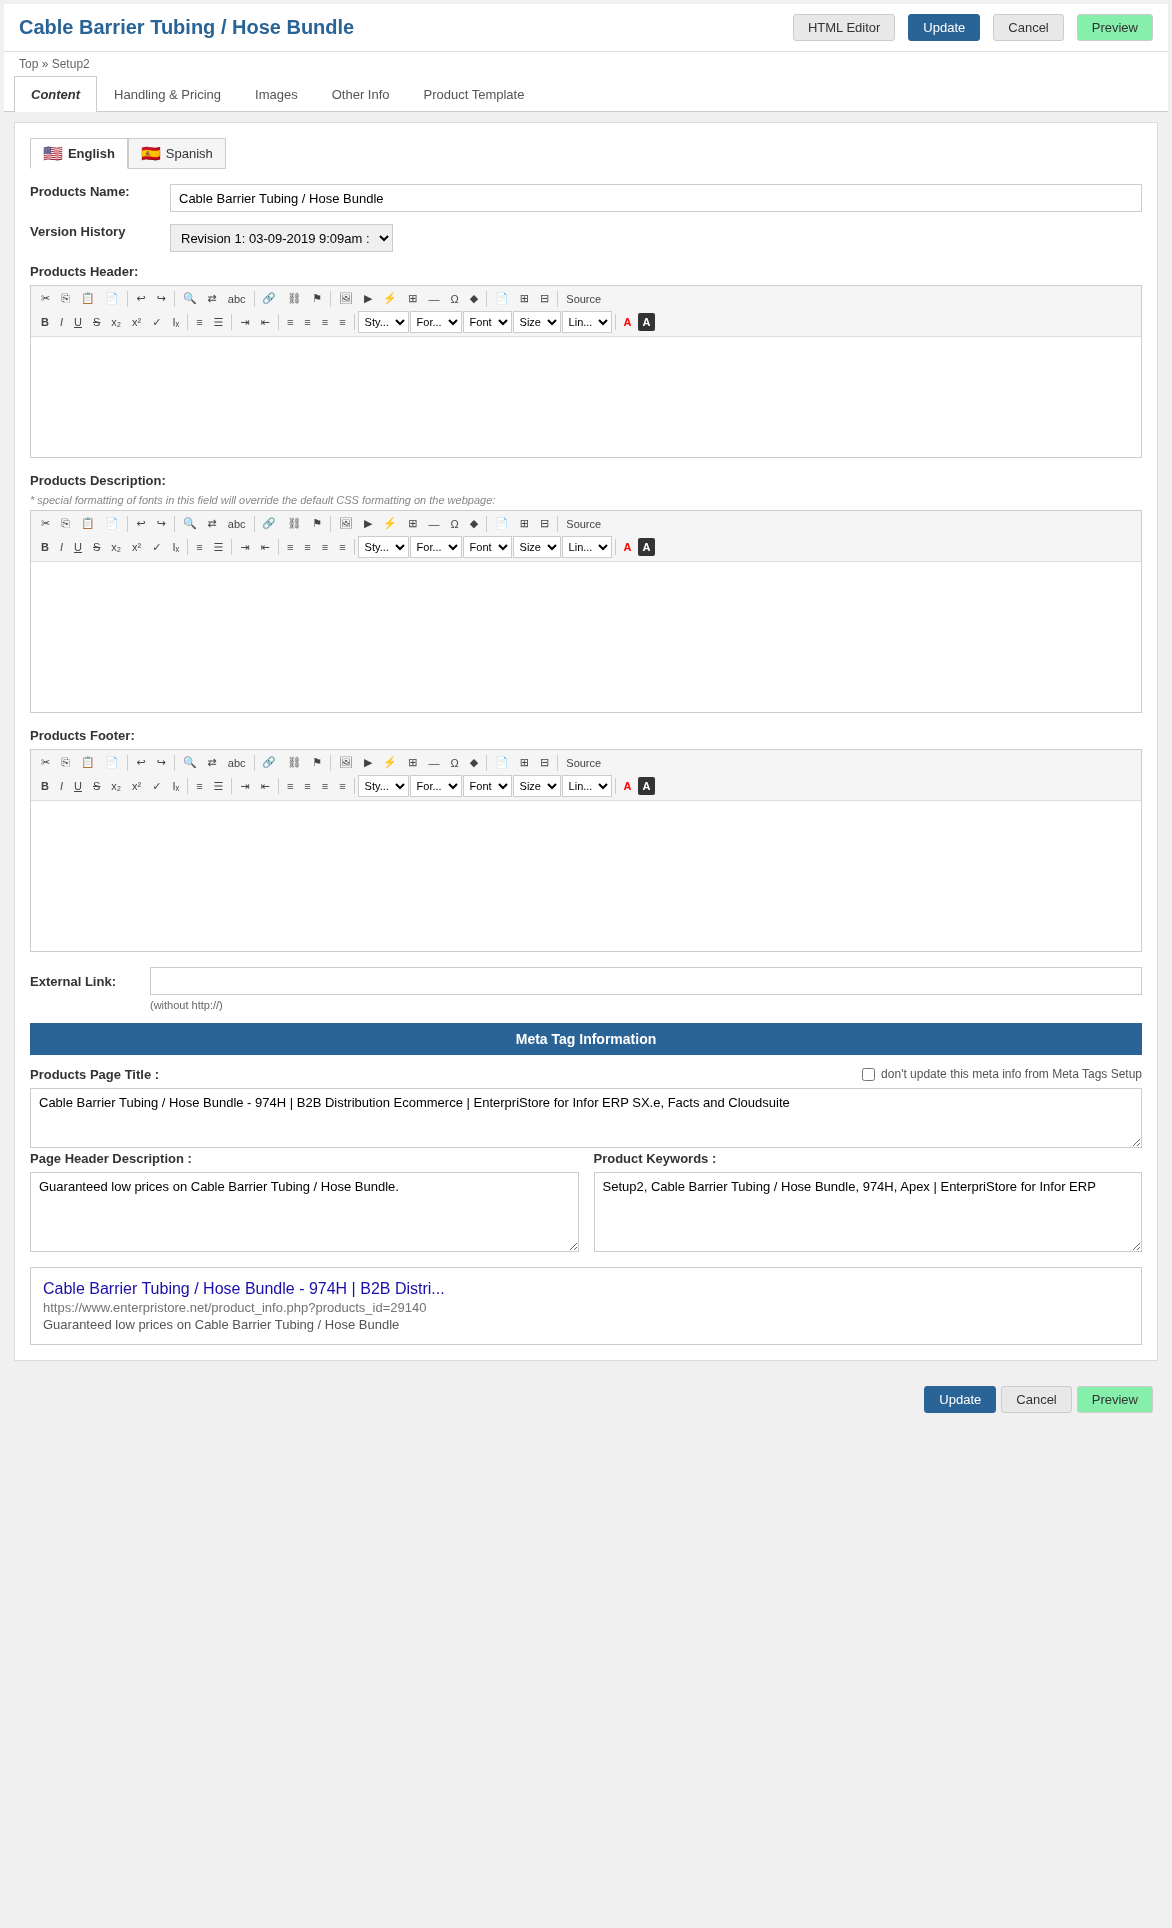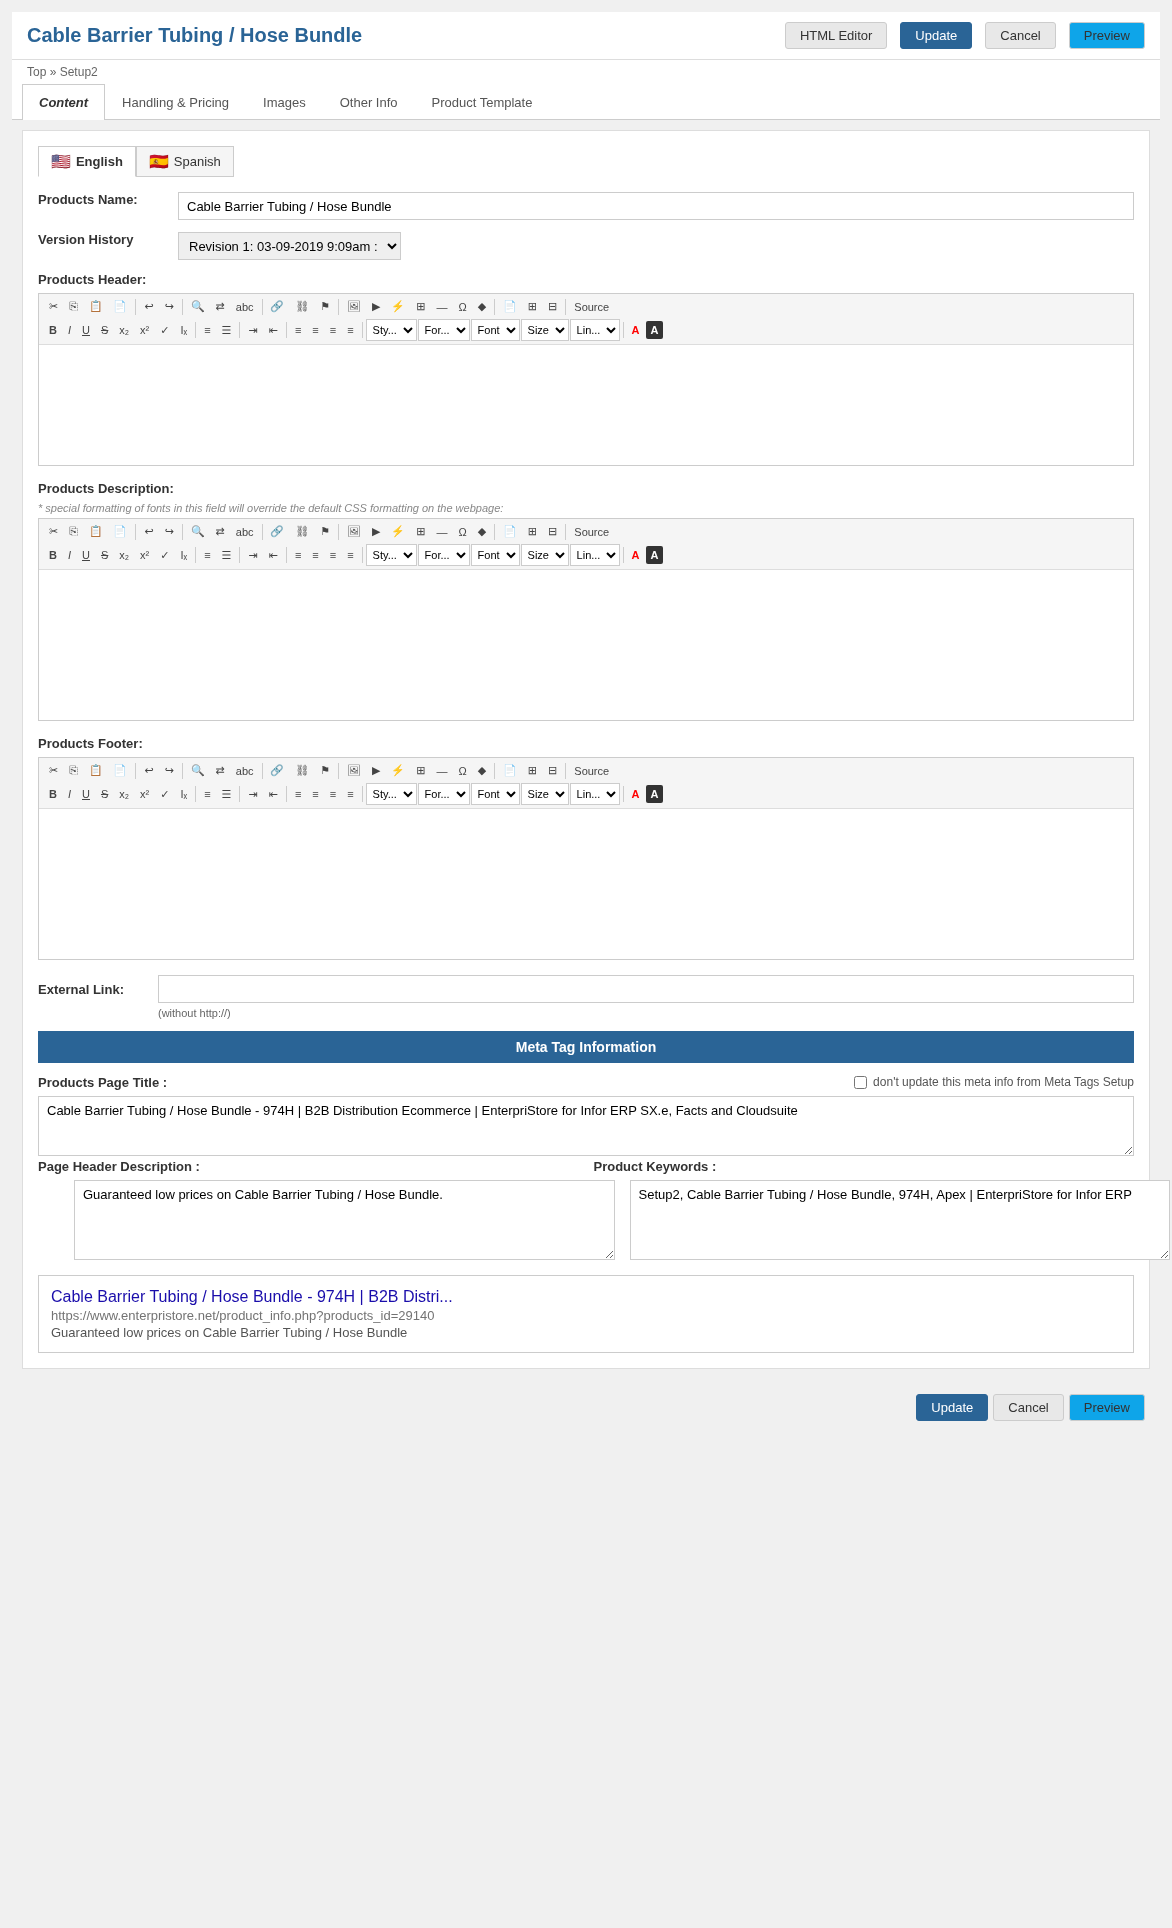--- a/index.html
+++ b/index.html
@@ -1,28 +1,28 @@
 <!DOCTYPE html>
 <html><head>
   <meta charset="utf-8">
   <style>
     * { box-sizing: border-box; margin: 0; padding: 0; }
     body { font-family: Arial, sans-serif; font-size: 13px; background: #f0f0f0; color: #333; }
 
-    .page-wrapper { width: 1172px; min-height: 1928px; background: #f0f0f0; padding: 12px; }
+    .page-wrapper { width: 1172px; min-height: 1928px; background: #f0f0f0; padding: 4px; }
 
     
     .page-header { background: #fff; padding: 10px 15px; display: flex; align-items: center; justify-content: space-between; border-bottom: 1px solid #ddd; }
     .page-title { font-size: 20px; font-weight: bold; color: #2a6496; }
     .header-buttons { display: flex; gap: 13px; }
     .btn { padding: 5px 14px; font-size: 13px; cursor: pointer; border: 1px solid #ccc; border-radius: 3px; }
     .btn-html { background: #e8e8e8; color: #333; }
     .btn-update { background: #2a6496; color: #fff; border-color: #2a6496; }
     .btn-cancel { background: #e8e8e8; color: #333; }
-    .btn-preview { background: #0ea5e9; color: #333; }
+    .btn-preview { background: #86efac; color: #333; }
 
     
     .breadcrumb { padding: 5px 15px; font-size: 12px; color: #666; background: #fff; }
 
     
     .tabs-bar { background: #fff; border-bottom: 1px solid #ccc; padding: 0 10px; display: flex; }
     .tab { padding: 10px 16px; cursor: pointer; font-size: 13px; border: 1px solid transparent; border-bottom: none; margin-bottom: -1px; }
     .tab.active { background: #fff; border-color: #ccc; border-bottom-color: #fff; font-weight: bold; font-style: italic; }
     .tab:not(.active) { color: #555; }
 
@@ -67,21 +67,21 @@
 
     .meta-title-row { display: flex; align-items: flex-start; justify-content: space-between; margin-bottom: 6px; }
     .meta-title-label { font-weight: bold; font-size: 13px; }
     .meta-checkbox-row { display: flex; align-items: center; gap: 6px; font-size: 12px; color: #555; }
 
     .meta-textarea { width: 100%; border: 1px solid #ccc; padding: 6px 8px; font-size: 13px; resize: vertical; min-height: 60px; font-family: Arial, sans-serif; }
 
     .meta-two-col { display: flex; gap: 15px; margin-bottom: 12px; align-items: flex-end; }
     .meta-col { flex: 1; }
     .meta-col-label { font-weight: bold; font-size: 13px; margin-bottom: 6px; }
-    .meta-col-textarea { width: 100%; border: 1px solid #ccc; padding: 6px 8px; font-size: 13px; resize: vertical; min-height: 80px; font-family: Arial, sans-serif; margin-left: 36px; }
+    .meta-col-textarea { width: 100%; border: 1px solid #ccc; padding: 6px 8px; font-size: 13px; resize: vertical; min-height: 80px; font-family: Arial, sans-serif; }
 
     
     .google-preview-label { font-weight: bold; font-size: 13px; margin-bottom: 8px; }
     .google-preview-box { border: 1px solid #ccc; padding: 12px; background: #fff; }
     .google-preview-title { font-size: 16px; color: #1a0dab; text-decoration: none; cursor: pointer; }
     .google-preview-url { font-size: 13px; color: #737373; margin: 2px 0; }
     .google-preview-desc { font-size: 13px; color: #545454; }
 
     
     .bottom-buttons { display: flex; justify-content: flex-end; gap: 5px; padding: 15px; background: #f0f0f0; }

